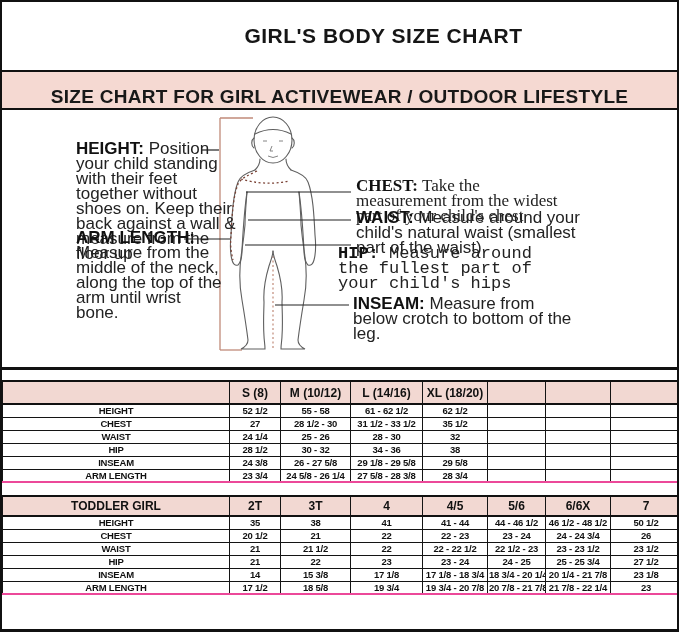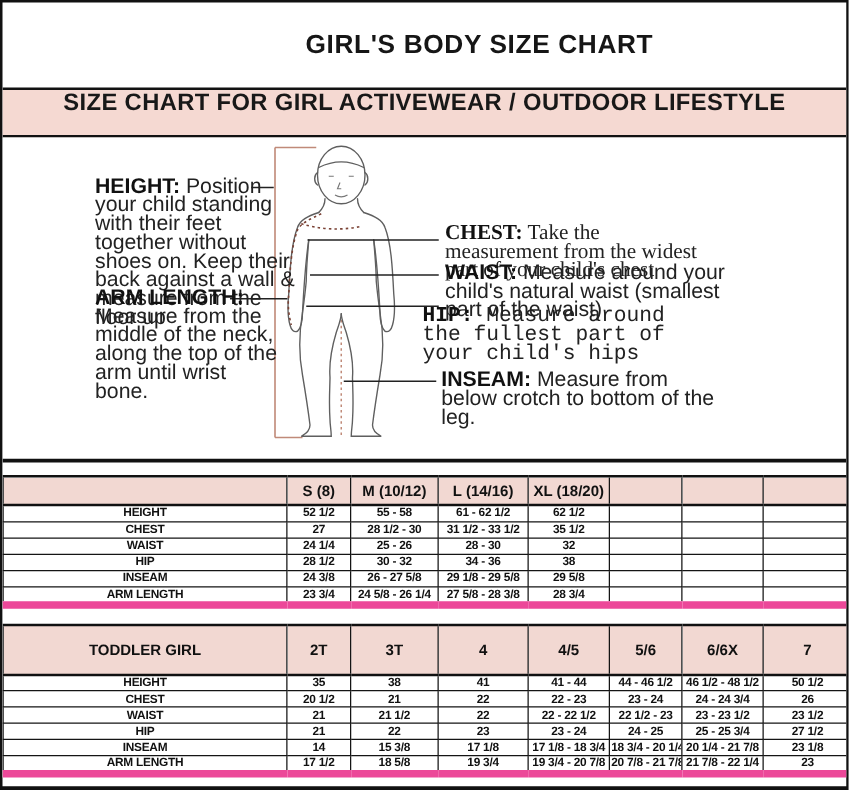--- a/index.html
+++ b/index.html
@@ -11,21 +11,21 @@
   }
   
   .title-bar {
     height:70px; display:flex; align-items:center; justify-content:center;
     border-bottom:2px solid #111; padding-left:88px;
   }
   .title-bar h1 { font-size:21px; font-weight:bold; color:#161616; letter-spacing:.5px; }
   
   .banner {
     height:38px; background:#f5d9d2; border-bottom:2px solid #111;
-    display:flex; align-items:flex-start; justify-content:center;
+    display:flex; align-items:flex-end; justify-content:center;
   }
   .banner h2 { font-size:19px; font-weight:bold; color:#181818; letter-spacing:.3px; }
   
   .diagram { position:relative; height:260px; background:#fff; border-bottom:3px solid #111; }
   .diagram svg { position:absolute; left:0; top:0; }
   .note { position:absolute; font-size:17px; line-height:15px; color:#222; }
   .note b { color:#111; }
   
   .tables { background:#fff; }
   .spacer-a { height:10px; }
@@ -33,22 +33,22 @@
   table.sizes { border-collapse:collapse; table-layout:fixed; width:679px; }
   table.sizes th, table.sizes td {
     border:1px solid #141414; text-align:center; vertical-align:middle;
     white-space:nowrap; overflow:hidden; font-weight:bold; color:#111;
   }
   table.sizes thead th {
     background:#f2d8d2; font-size:12px; height:23px;
     border-top:2px solid #111; border-bottom:2px solid #111;
   }
   table.sizes td { font-size:9.5px; height:13px; letter-spacing:-0.2px; padding:0 1px; }
-  table.sizes tbody tr:last-child td { border-bottom:6px solid #ec4899; }
-  #toddler-table thead th { height:40px; }
+  table.sizes tbody tr:last-child td { border-bottom:2px solid #ec4899; }
+  #toddler-table thead th { height:20px; }
 </style>
 </head>
 <body>
 
 <div class="page">
 
   <div class="title-bar">
     <h1>GIRL'S BODY SIZE CHART</h1>
   </div>
 

